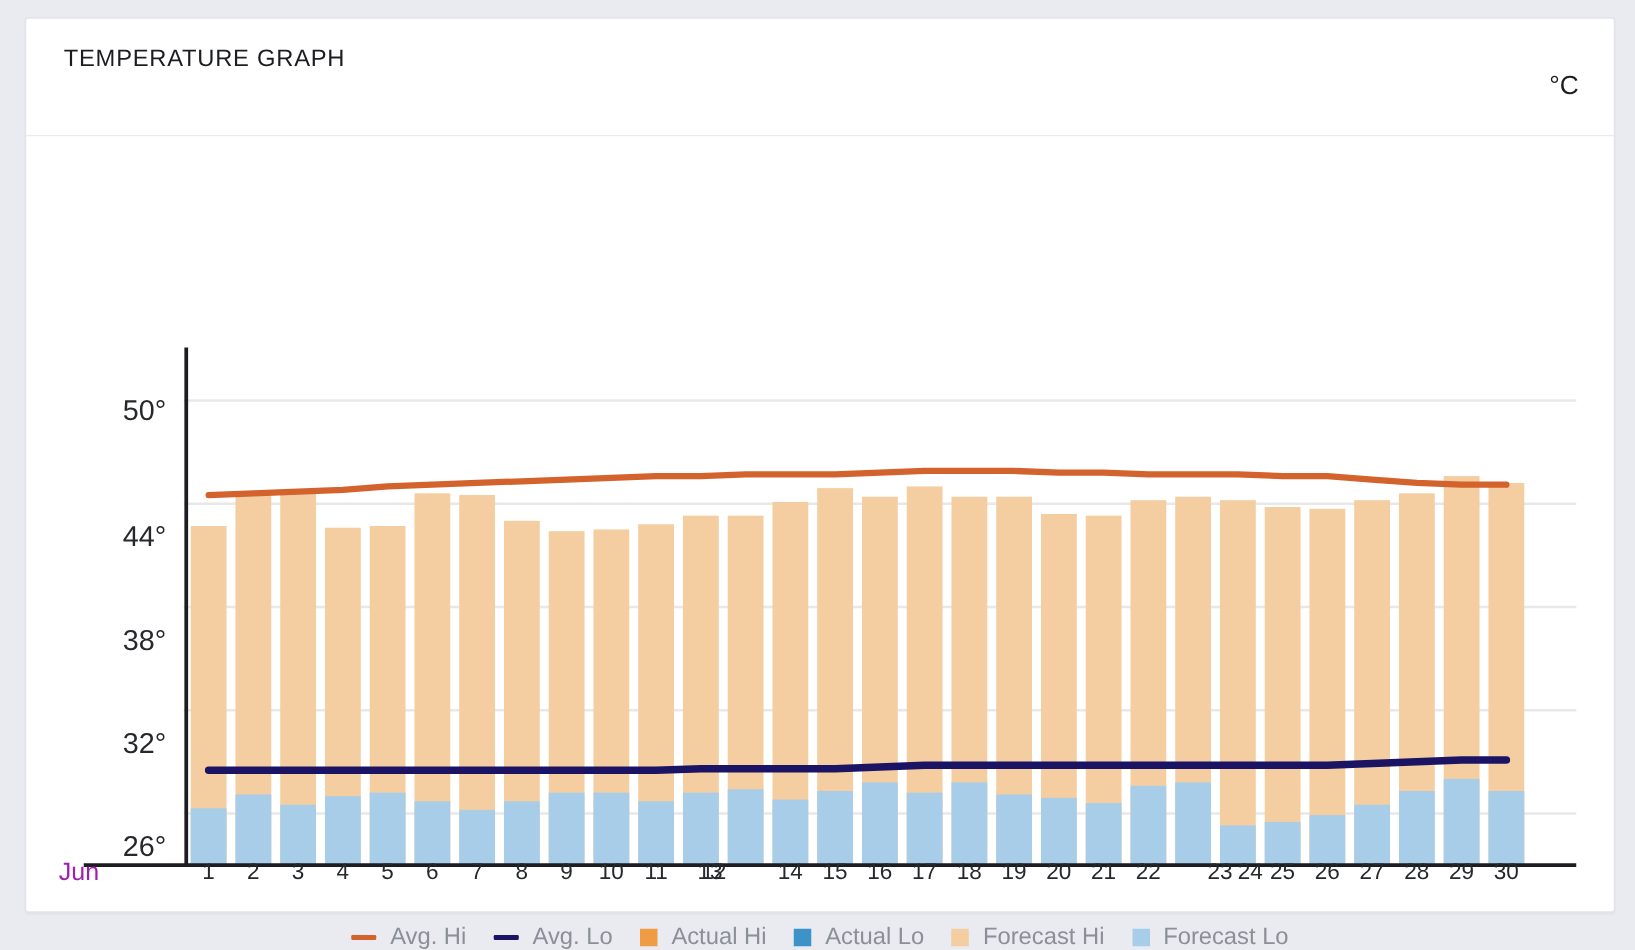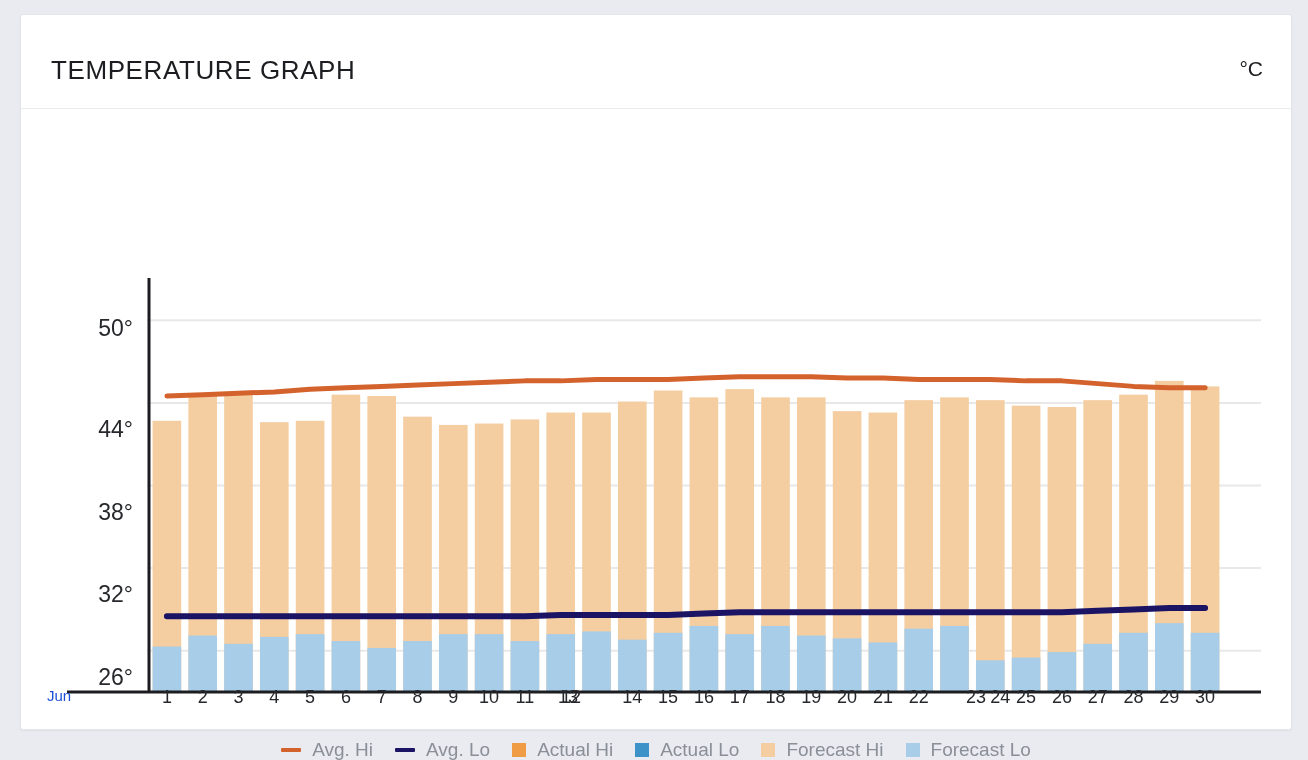--- a/index.html
+++ b/index.html
@@ -22,22 +22,22 @@
     box-shadow: 0 1px 2px rgba(40,45,60,0.06);
   }
 
   .card-header {
     position: relative;
     height: 94px;
     border-bottom: 1px solid #e9ebef;
   }
   .card-title {
     position: absolute;
-    left: 30px; top: 40px;
-    font-size: 26px;
+    left: 30px; top: 22px;
+    font-size: 19px;
     letter-spacing: 0.6px;
     color: #1c1d20;
     font-weight: 400;
     white-space: nowrap;
   }
   .unit-label {
     position: absolute;
     right: 28px; top: 42px;
     font-size: 21px;
     color: #1c1d20;
@@ -57,22 +57,22 @@
   .xtick {
     position: absolute;
     text-align: center;
     font-size: 18px;
     color: #26282c;
     top: 578px;
   }
   .xmonth {
     position: absolute;
     left: 26px; top: 578px;
-    font-size: 15px;
-    color: #1d4ed8;
+    font-size: 20px;
+    color: #a21caf;
   }
 
   .legend {
     position: absolute;
     left: 0; top: 630px;
     width: 100%;
     display: flex;
     justify-content: center;
     align-items: center;
     gap: 22px;

